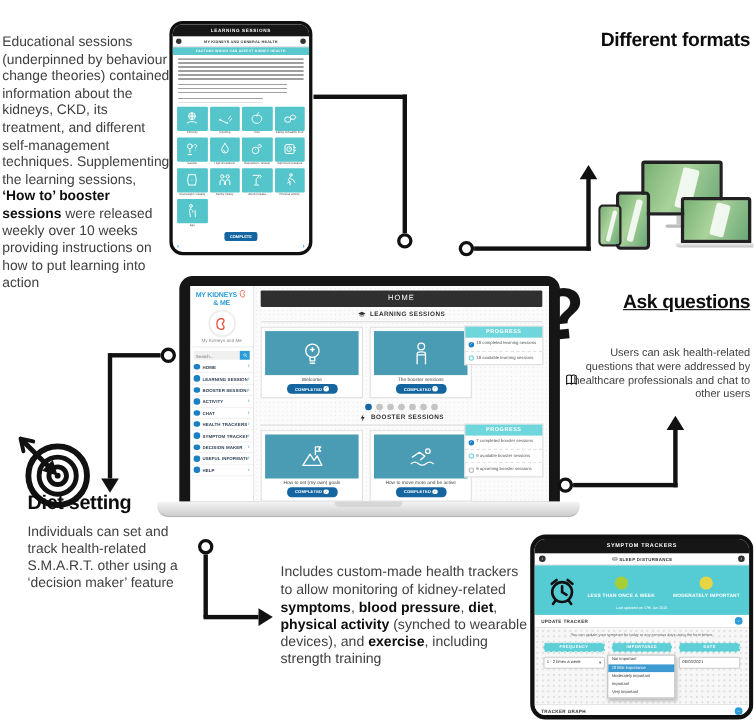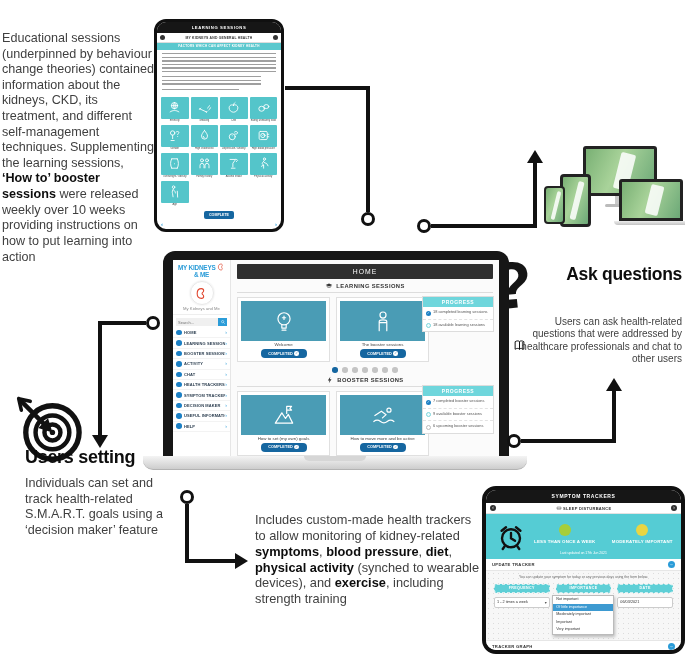--- a/index.html
+++ b/index.html
@@ -10,21 +10,21 @@
   .underline{display:inline-block;border-bottom:2.5px solid #0d0d0d;padding-bottom:1px;}
   .body{color:#3f3f3f;font-weight:500;margin:0;line-height:1.24;}
   .body .b{font-weight:800;color:#0d0d0d;}
   .abs{position:absolute;}
 
   .tl-title{left:2px;top:3px;font-size:18.5px;}
   .tl-body{left:2px;top:31px;width:153px;font-size:12.6px;}
   .fmt-wrap{left:416px;top:17px;width:266px;text-align:right;}
   .fmt-body{font-size:13px;}
   .fmt-title{font-size:17.5px;margin-top:9px;}
-  .ask-title{left:520px;top:264px;width:162px;text-align:right;font-size:17.5px;}
+  .ask-title{left:520px;top:264px;width:162px;text-align:right;font-size:17.5px;text-decoration:underline;}
   .ask-body{left:516px;top:289px;width:166px;text-align:right;font-size:10px;margin-top:27px;}
   .goal-title{left:25px;top:447px;font-size:18px;}
   .goal-body{left:25px;top:476px;width:140px;font-size:12.6px;}
   .trk-body{left:255px;top:512px;width:230px;font-size:12.8px;}
   .trk-title{left:255px;top:628px;font-size:17.5px;margin-top:32px;}
 
   
   .cline{position:absolute;background:#111;z-index:6;}
   .ccirc{position:absolute;width:14px;height:14px;border:3.5px solid #111;border-radius:50%;background:#fff;box-sizing:border-box;z-index:7;}
   .arr{position:absolute;width:0;height:0;z-index:7;}
@@ -296,20 +296,21 @@
           </div>
         <div class="tile-cap">Age</div>
       </div>
       </div>
     <div class="p1-btn">COMPLETE</div>
     <span class="p1-arrow l chev-l"></span>
     <span class="p1-arrow r chev-r"></span>
   </div>
 
   <div class="abs fmt-wrap">
+    <h2 class="h fmt-title">Different formats</h2>
   </div>
 
   <div class="devices">
     <div class="dev-monitor">
       <div class="scr gscreen"></div>
       <div class="dev-stand"></div>
       <div class="dev-mbase"></div>
     </div>
     <div class="dev-tablet gscreen"></div>
     <div class="dev-phone gscreen"></div>
@@ -536,22 +537,22 @@
     <svg viewBox="0 0 90 90">
       <circle cx="50" cy="50" r="30" fill="none" stroke="#111" stroke-width="6"></circle>
       <circle cx="50" cy="50" r="19" fill="none" stroke="#111" stroke-width="5"></circle>
       <circle cx="50" cy="50" r="9" fill="none" stroke="#111" stroke-width="5"></circle>
       <circle cx="50" cy="50" r="3" fill="#111"></circle>
       <path d="M14 14l30 30" stroke="#111" stroke-width="5" stroke-linecap="round"></path>
       <path d="M12 12l3 13M12 12l13 3" stroke="#111" stroke-width="4" stroke-linecap="round"></path>
       <polygon points="50,50 34,45 45,34" fill="#111"></polygon>
     </svg>
   </div>
-  <h2 class="abs h goal-title">Users setting</h2>
-  <p class="abs body goal-body"><span>Individuals can set and track health-related S.M.A.R.T. goals using a ‘decision maker’ feature</span></p>
+  <h2 class="abs h goal-title">Diet setting</h2>
+  <p class="abs body goal-body"><span>Individuals can set and track health-related S.M.A.R.T. other using a ‘decision maker’ feature</span></p>
 
   <p class="abs body trk-body"><span>Includes custom-made health trackers to allow monitoring of kidney-related </span><span class="b">symptoms</span><span>, </span><span class="b">blood pressure</span><span>, </span><span class="b">diet</span><span>, </span><span class="b">physical activity</span><span> (synched to wearable devices), and </span><span class="b">exercise</span><span>, including strength training</span></p>
   <h2 class="abs h trk-title">Bespoke health trackers</h2>
 
   <div class="phone2">
     <div class="p2-head">SYMPTOM TRACKERS</div>
     <div class="p2-nav">
       <span class="p2-navdot chev-l"></span>
       <span class="p2-nav-t">
         <svg viewBox="0 0 24 24">

